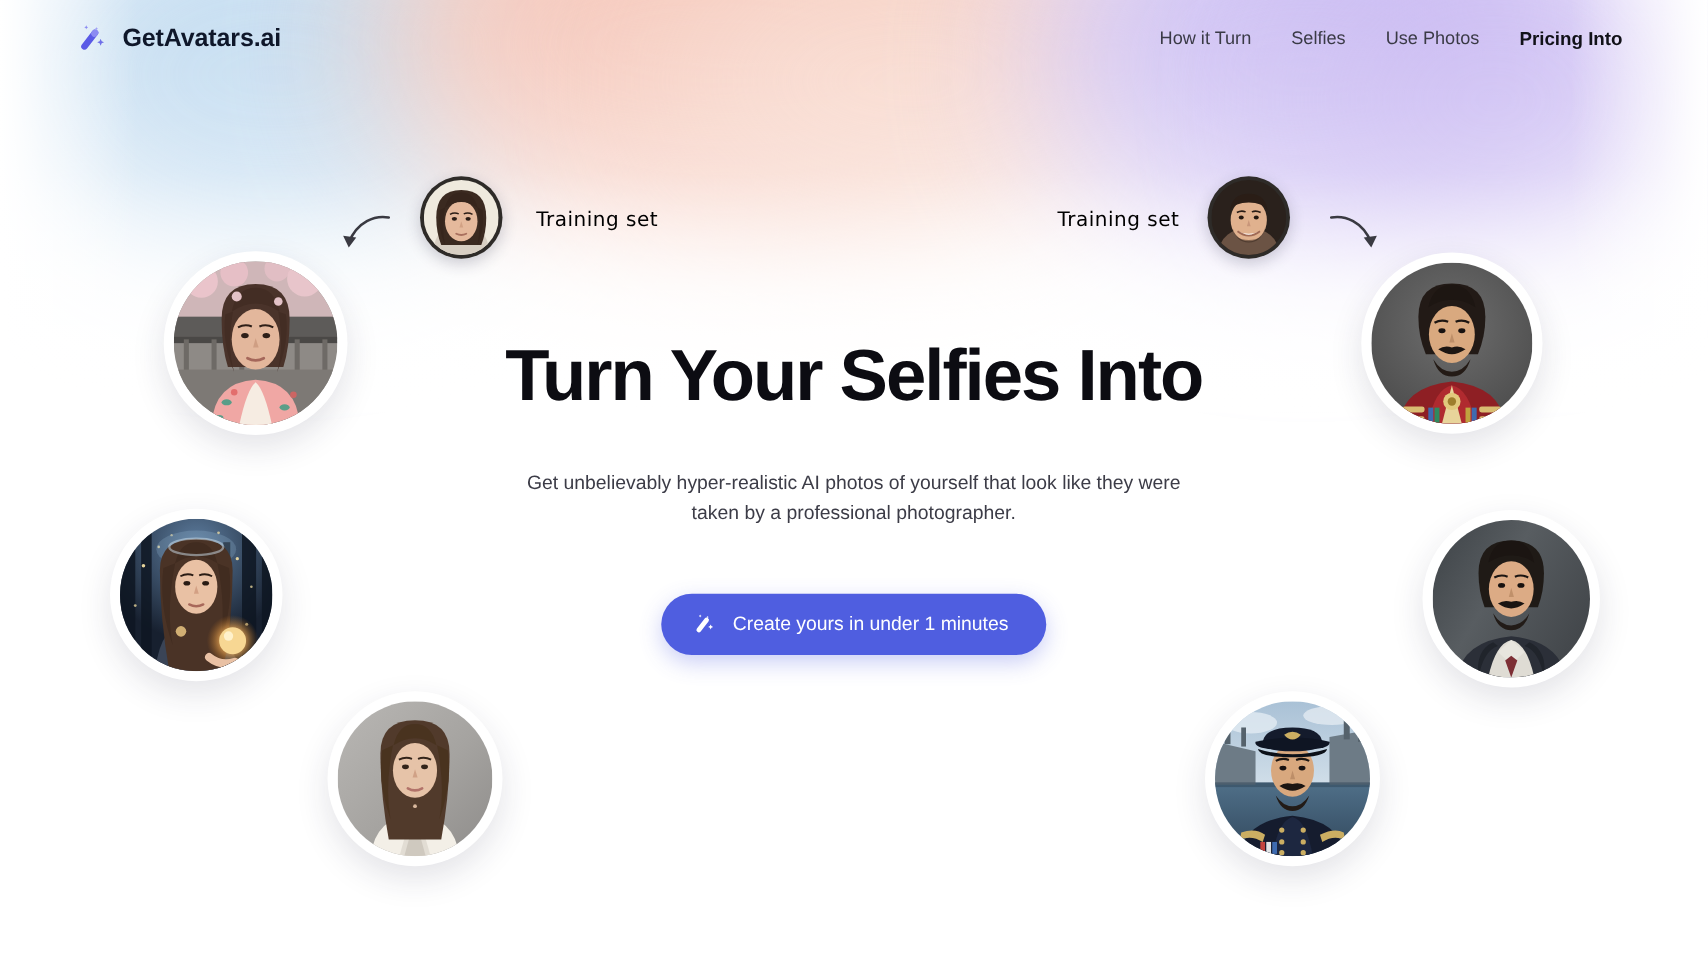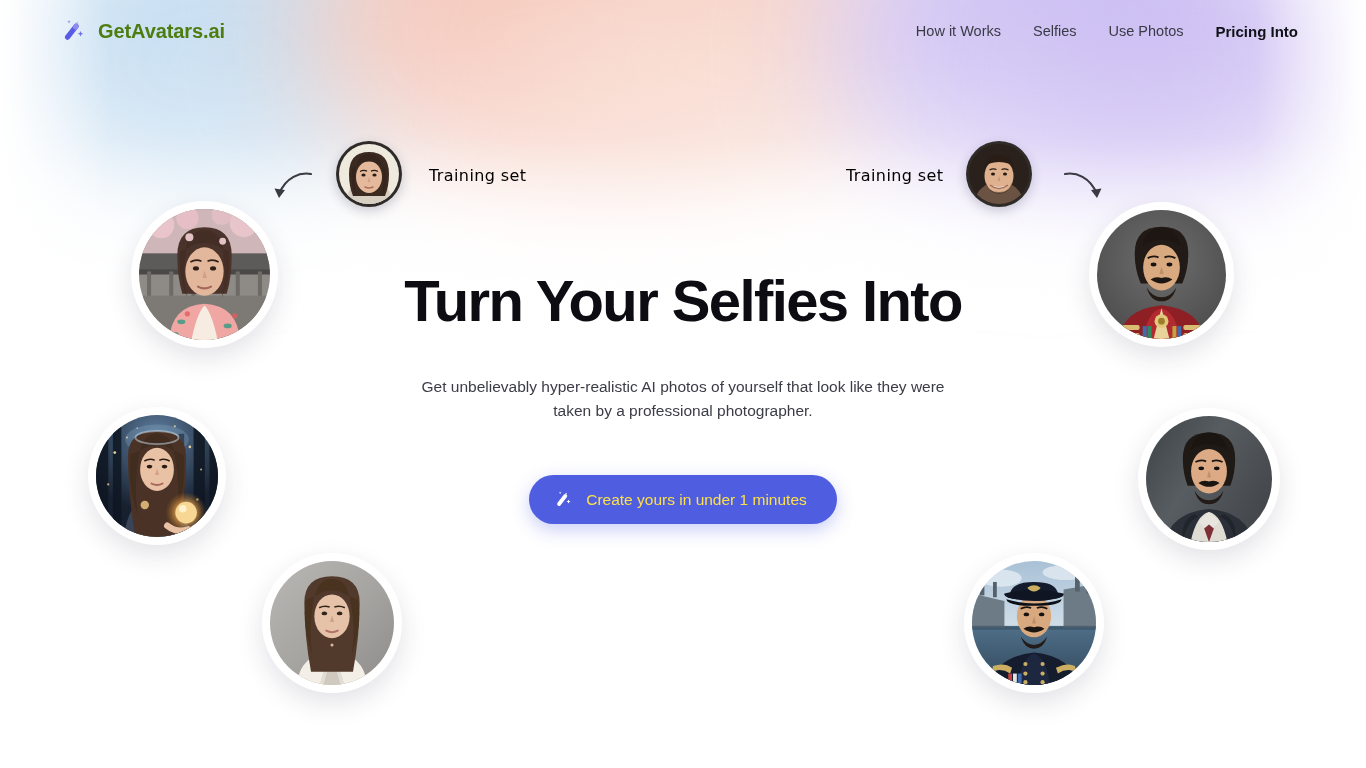--- a/index.html
+++ b/index.html
@@ -106,21 +106,21 @@
     position: absolute;
     left: 62px;
     display: flex;
     align-items: center;
     gap: 10px;
     cursor: pointer;
   }
   .brand-name {
     font-size: 20px;
     font-weight: 700;
-    color: #4d7c0f;
+    color: #0f172a;
     letter-spacing: -0.1px;
     white-space: nowrap;
   }
   .wand-logo { width: 26px; height: 26px; display: block; }
 
   nav {
     position: absolute;
     right: 62px;
     display: flex;
     align-items: center;
@@ -177,21 +177,21 @@
   .cta-wrap {
     margin-top: 52px;
     display: flex;
     justify-content: center;
   }
   .cta {
     display: inline-flex;
     align-items: center;
     gap: 12px;
     background: #4f5ee0;
-    color: #fde047;
+    color: #ffffff;
     border: none;
     border-radius: 26px;
     padding: 15px 30px 15px 26px;
     font-size: 15.5px;
     font-family: "Liberation Sans", sans-serif;
     cursor: pointer;
     box-shadow: 0 6px 18px rgba(79,94,224,.30);
     text-align: center;
   }
   .cta .wand-cta { width: 19px; height: 19px; display: block; }
@@ -273,21 +273,21 @@
             <path d="M18.5 13.0 l0.85 1.9 1.9 0.85 -1.9 0.85 -0.85 1.9 -0.85 -1.9 -1.9 -0.85 1.9 -0.85z" fill="#6f6fe8"></path>
             <path d="M7.0 2.2 l0.5 1.1 1.1 0.5 -1.1 0.5 -0.5 1.1 -0.5 -1.1 -1.1 -0.5 1.1 -0.5z" fill="#8b8bf2"></path>
             <path d="M15.2 3.6 l0.42 0.95 0.95 0.42 -0.95 0.42 -0.42 0.95 -0.42 -0.95 -0.95 -0.42 0.95 -0.42z" fill="#a0a0f5"></path>
           </g>
         </svg>
       </span>
       <span class="brand-name">GetAvatars.ai</span>
     </div>
 
     <nav>
-      <a href="#">How it Works</a>
+      <a href="#">How it Turn</a>
       <a href="#">Selfies</a>
       <a href="#">Use Photos</a>
       <a href="#" class="active">Pricing Into</a>
     </nav>
   </header>
 
   <span class="arrow" style="left:270px; top:168px;">
     <svg width="44" height="40" viewBox="0 0 44 40">
       <path d="M41 6 C30 4 16 9 9 26" fill="none" stroke="#3a3a42" stroke-width="2.1" stroke-linecap="round"></path>
       <path d="M9 30 L4.5 20.5 L15 22 Z" fill="#3a3a42"></path>

